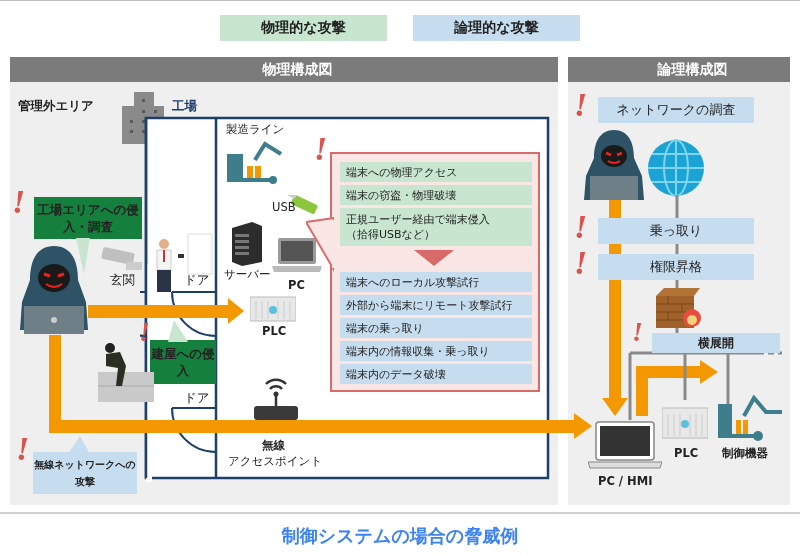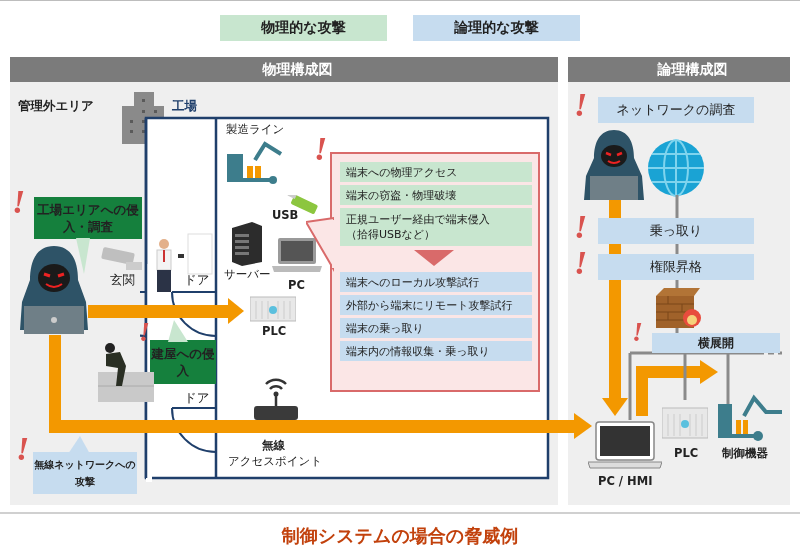--- a/index.html
+++ b/index.html
@@ -16,21 +16,21 @@
   .log-panel { left: 568px; top: 57px; width: 222px; height: 448px; }
   .label { font-size: 12.5px; font-weight: bold; color: #222; white-space: nowrap; }
   .small { font-size: 11.5px; color: #222; white-space: nowrap; }
   .bubble-g { background: #15803d; font-size: 12.5px; font-weight: bold; text-align: center; line-height: 17px; display: flex; align-items: center; justify-content: center; }
   .bubble-b { background: #c6dcef; font-size: 10px; font-weight: bold; text-align: center; line-height: 17px; display: flex; align-items: center; justify-content: center; }
   .exc { color: #d9534f; font-size: 34px; font-weight: bold; font-style: italic; font-family: "Liberation Serif", serif; line-height: 1; }
   .callout { left: 330px; top: 152px; width: 210px; height: 240px; background: #fbe6e6; border: 2px solid #d96a6a; }
   .citem { position: absolute; left: 8px; width: 192px; height: 20px; font-size: 11px; padding-left: 6px; display: flex; align-items: center; }
   .citem.g { background: #c8e6cf; }
   .citem.b { background: #c6dcef; }
-  .caption { left: 0; top: 524px; width: 800px; text-align: center; font-size: 18px; font-weight: bold; color: #c2410c; }
+  .caption { left: 0; top: 524px; width: 800px; text-align: center; font-size: 18px; font-weight: bold; color: #3b82f6; }
   .logbox { left: 598px; width: 156px; height: 26px; background: #c6dcef; font-size: 13px; font-weight: normal; display: flex; align-items: center; justify-content: center; }
 </style>
 </head>
 <body>
 
 <div class="abs topline"></div>
 
 <div class="abs legend phys">物理的な攻撃</div>
 <div class="abs legend log">論理的な攻撃</div>
 
@@ -91,21 +91,21 @@
     <rect x="30" y="26" width="6" height="12" fill="#f39800"></rect>
   <rect x="2" y="38" width="44" height="4" fill="#3d7d8c"></rect>
   <circle cx="48" cy="40" r="4" fill="#3d7d8c"></circle>
   <path d="M 30 20 L 40 4 L 56 14" stroke="#3d7d8c" stroke-width="4" fill="none"></path>
 </svg>
 
 <svg class="abs" style="left:283px; top:195px;" width="36" height="22">
   <rect x="8" y="4" width="26" height="10" rx="2" fill="#8cc63f" transform="rotate(25 20 10)"></rect>
   <rect x="2" y="2" width="8" height="6" fill="#ccc" transform="rotate(25 20 10)"></rect>
 </svg>
-<div class="abs small" style="left:272px; top:208px; font-weight:bold;">USB</div>
+<div class="abs small" style="left:272px; top:200px; font-weight:normal;">USB</div>
 
 <svg class="abs" style="left:228px; top:222px;" width="36" height="44">
   <path d="M 4 6 L 24 0 L 34 4 L 34 40 L 14 44 L 4 40 Z" fill="#2c2c2c"></path>
   <rect x="7" y="12" width="14" height="3" fill="#777"></rect>
     <rect x="7" y="18" width="14" height="3" fill="#777"></rect>
   <rect x="7" y="24" width="14" height="3" fill="#777"></rect>
     <rect x="7" y="30" width="14" height="3" fill="#777"></rect>
 </svg>
 <div class="abs small" style="left:224px; top:267px;">サーバー</div>
 
@@ -223,20 +223,21 @@
     <span>正規ユーザー経由で端末侵入</span>
     <span>（拾得USBなど）</span>
   </div>
   <svg class="abs" style="left:82px; top:96px;" width="40" height="16">
       <polygon points="0,0 40,0 20,16" fill="#d96a6a"></polygon>
     </svg>
   <div class="citem b" style="top:118px;">端末へのローカル攻撃試行</div>
   <div class="citem b" style="top:141px;">外部から端末にリモート攻撃試行</div>
   <div class="citem b" style="top:164px;">端末の乗っ取り</div>
   <div class="citem b" style="top:187px;">端末内の情報収集・乗っ取り</div>
+  <div class="citem b" style="top:210px;">端末内のデータ破壊</div>
 </div>
 <svg class="abs" style="left:306px; top:214px;" width="28" height="60">
   <polygon points="28,4 0,8 28,56" fill="#fbe6e6" stroke="#d96a6a" stroke-width="2"></polygon>
   <line x1="28" y1="6" x2="28" y2="54" stroke="#fbe6e6" stroke-width="4"></line>
 </svg>
 
 <div class="abs logbox" style="top:97px;">ネットワークの調査</div>
 
 <svg class="abs" style="left:582px; top:128px;" width="64" height="74">
   <path d="M 32 2 C 18 2 12 14 12 30 L 4 48 L 2 72 L 62 72 L 60 48 L 52 30 C 52 14 46 2 32 2 Z" fill="#2e5367"></path>

